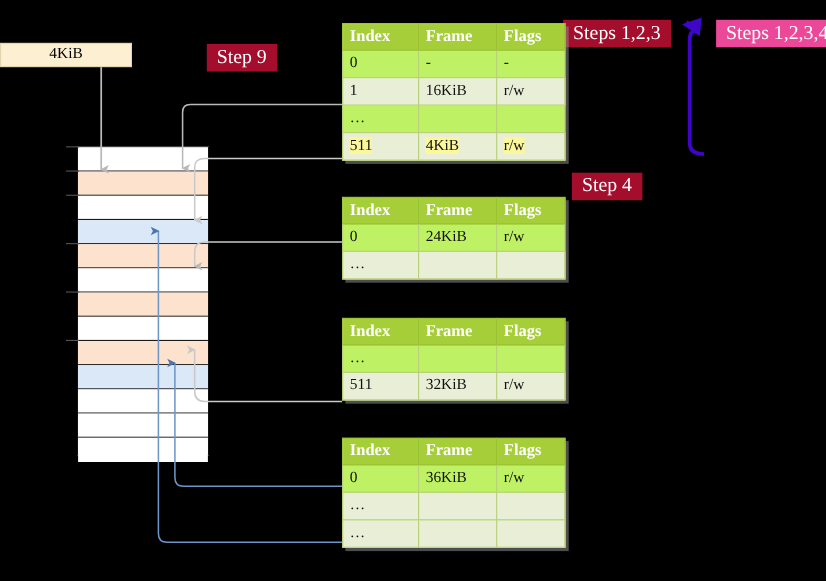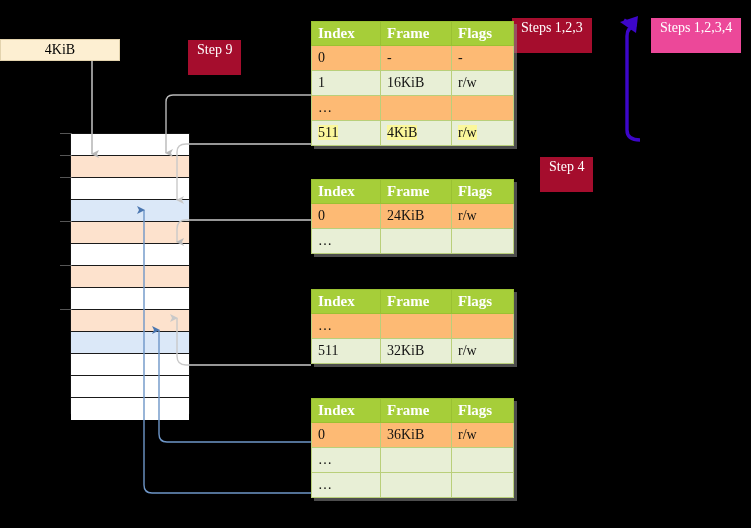--- a/index.html
+++ b/index.html
@@ -12,49 +12,49 @@
   
   #size-box{
     left:0;top:39px;width:120px;height:22px;
     background:#fdefd2;border:1px solid #e3d3ae;
     display:flex;align-items:center;justify-content:center;
     font-size:14px;color:#000;box-sizing:border-box;
   }
 
   
   .badge{
-    padding:2px 9px 18px 9px;font-size:14px;color:#fff;
+    padding:2px 9px 3px 9px;font-size:18px;color:#fff;
     white-space:nowrap;line-height:1.1;
   }
   .badge.red{background:#a50d2d;}
   .badge.purple{background:#ec4899;}
   #step0{left:188px;top:40px;}
   #steps123{left:512px;top:18px;}
   #steps1234{left:651px;top:18px;}
-  #step4{left:540px;top:157px;}
+  #step4{left:520px;top:157px;}
 
   
   #memory{
     left:70px;top:133px;width:120px;height:281px;
     border:1px solid #111;box-sizing:border-box;background:#fff;
   }
   #memory .mrow{
     height:22px;box-sizing:border-box;
     border-bottom:1px solid #1a1a1a;background:#fff;
   }
   #memory .mrow:last-child{border-bottom:none;}
   #memory .mrow.orange{background:#fde2cd;}
   #memory .mrow.blue{background:#dbe8f8;}
 
   
   .tick{left:60px;width:12px;height:1px;background:#555;}
 
   
   .ptable{
-    border-collapse:collapse;background:#fdba74;
+    border-collapse:collapse;background:#bef264;
     box-shadow:3px 3px 0 rgba(140,140,140,.55);
     font-size:14px;color:#111;
   }
   .ptable th{
     background:#a6ce39;color:#fff;font-weight:bold;
     text-align:left;padding:3px 6px;font-size:15px;
     border:1px solid #9ac132;
   }
   .ptable td{
     border:1px solid #b9cf7a;padding:2px 6px;

